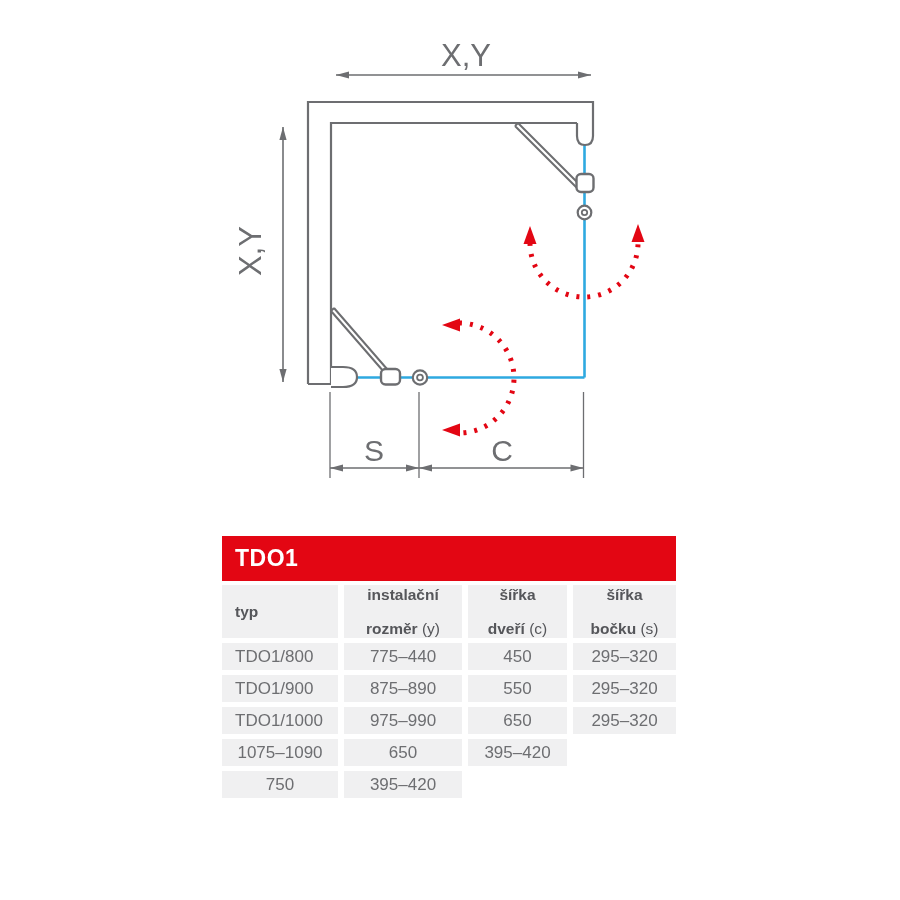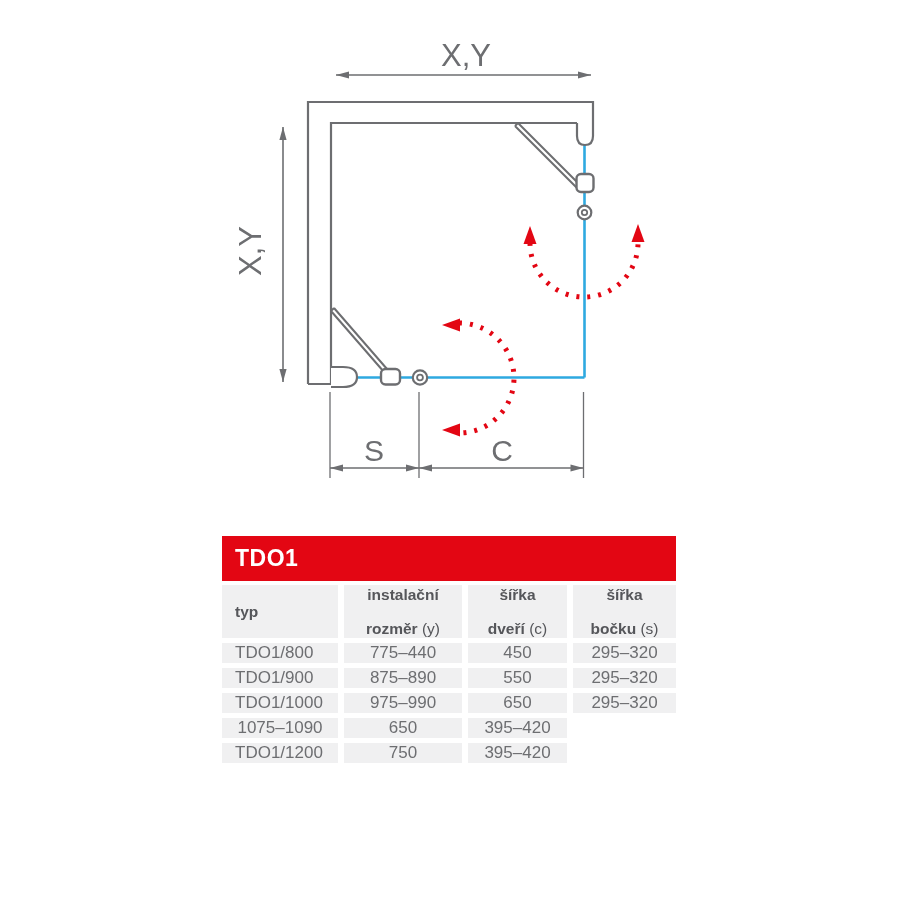--- a/index.html
+++ b/index.html
@@ -24,21 +24,21 @@
     column-gap:6px;margin-bottom:5px;border-radius:23px;
   }
   .row .cell{background:#f0f0f1;}
   .row.head{height:53px;}
   .row.head .cell{
     display:flex;flex-direction:column;align-items:center;justify-content:space-between;
     font-size:15.5px;font-weight:bold;color:#55565a;line-height:19px;text-align:center;
   }
   .row.head .cell.c-typ{align-items:flex-start;padding-left:13px;box-sizing:border-box;justify-content:center;}
   .row.head .normal{font-weight:normal;}
-  .row.data{height:20px;}
+  .row.data{height:27px;}
   .row.data .cell{
     display:flex;align-items:center;justify-content:center;
     font-size:17px;color:#6d6e71;
   }
   .row.data .cell.c-typ{justify-content:flex-start;padding-left:13px;box-sizing:border-box;}
 </style>
 </head>
 <body>
 
 <svg class="diagram" width="900" height="530" viewBox="0 0 900 530" xmlns="http://www.w3.org/2000/svg">
@@ -155,17 +155,16 @@
     <div class="cell">975–990</div>
     <div class="cell">650</div>
     <div class="cell">295–320</div>
   </div>
   <div class="row data">
     <div class="cell">1075–1090</div>
     <div class="cell">650</div>
     <div class="cell">395–420</div>
   </div>
   <div class="row data">
-    <div class="cell c-typ">TDO1/1200</div>
     <div class="cell">750</div>
     <div class="cell">395–420</div>
   </div>
 </div>
 
 </body></html>

